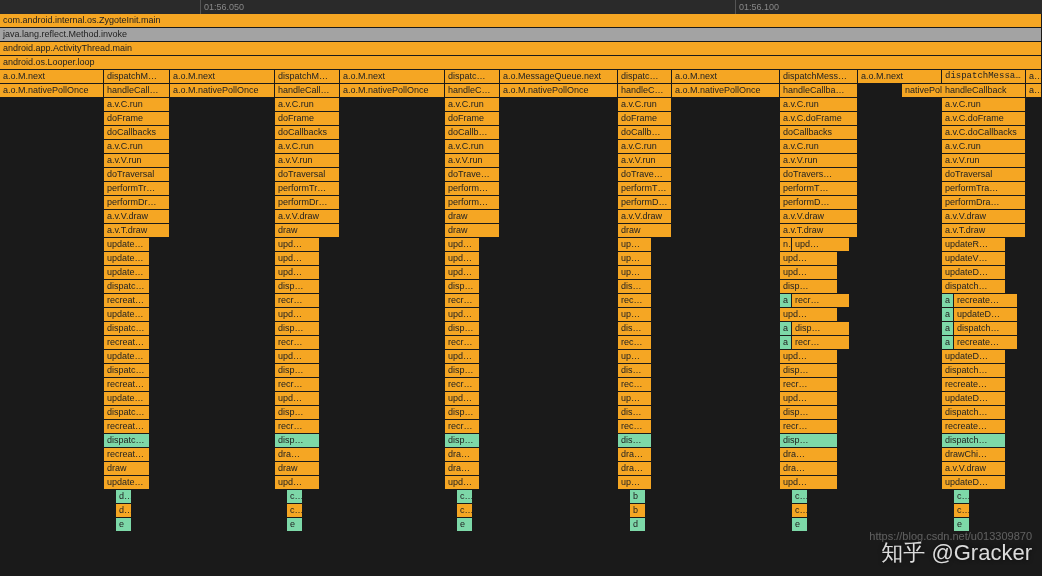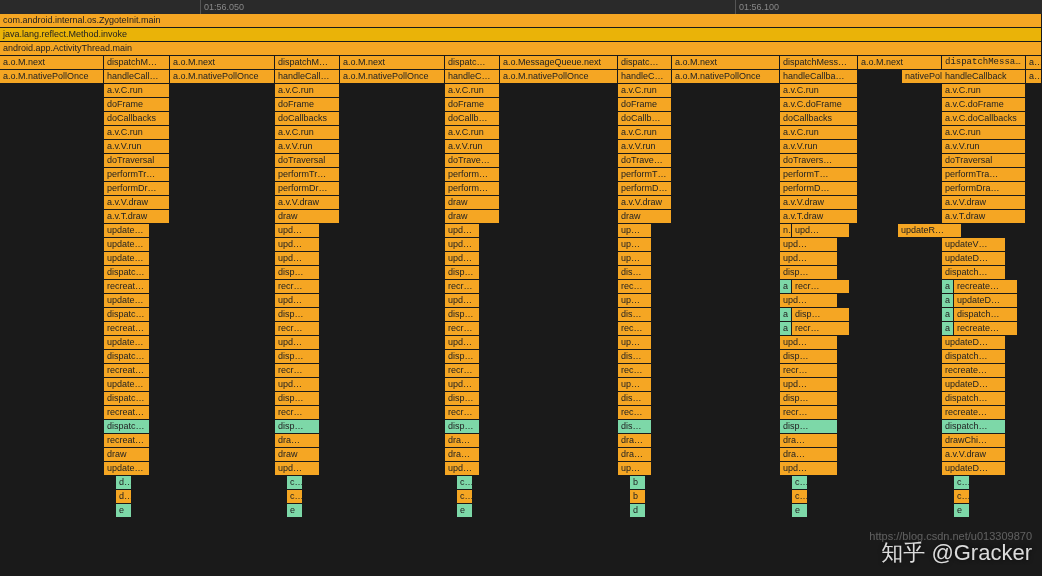--- a/index.html
+++ b/index.html
@@ -3,21 +3,21 @@
 <meta charset="utf-8">
 <style>
 *{margin:0;padding:0;box-sizing:border-box}
 body{background:#1a1a1a;font-family:sans-serif;font-size:10px;color:#222;width:1042px;height:576px;overflow:hidden;position:relative}
 .ruler{height:14px;background:#2a2a2a;position:relative;color:#888;font-size:9px}
 .tick{position:absolute;top:0;height:14px;border-left:1px solid #555;padding-left:3px;line-height:14px}
 .rows{position:relative}
 .row{height:14px;white-space:nowrap;overflow:hidden;position:relative}
 .cell{position:absolute;height:13px;line-height:13px;padding:0 3px;overflow:hidden;text-overflow:ellipsis;white-space:nowrap;border-right:1px solid #1a1a1a;font-size:9px}
 .orange{background:#f5a623;color:#222}
-.blue{background:#eab308;color:#222}
+.blue{background:#a3a3a3;color:#222}
 .green{background:#7dd8a8;color:#222}
 .full{left:0;width:1042px}
 .wm{position:absolute;right:10px;bottom:8px;color:rgba(255,255,255,0.85);font-size:22px;font-family:"Microsoft YaHei",sans-serif;text-shadow:0 0 4px rgba(0,0,0,0.6)}
 .wm2{position:absolute;right:10px;bottom:34px;color:rgba(255,255,255,0.3);font-size:11px}
 </style>
 </head>
 <body>
 
 <div class="ruler" id="ruler">
     <div class="tick" style="left: 200px;">01:56.050</div>
@@ -27,20 +27,23 @@
     <div class="row">
       <div class="cell orange full">com.android.internal.os.ZygoteInit.main</div>
     </div>
     <div class="row">
       <div class="cell blue full">java.lang.reflect.Method.invoke</div>
     </div>
     <div class="row">
       <div class="cell orange full">android.app.ActivityThread.main</div>
     </div>
     <div class="row">
+      <div class="cell orange full">android.os.Looper.loop</div>
+    </div>
+    <div class="row">
       <div class="cell orange" style="left: 0px; width: 104px;">a.o.M.next</div>
       <div class="cell orange" style="left: 104px; width: 66px;">dispatchM…</div>
       <div class="cell orange" style="left: 170px; width: 105px;">a.o.M.next</div>
       <div class="cell orange" style="left: 275px; width: 65px;">dispatchM…</div>
       <div class="cell orange" style="left: 340px; width: 105px;">a.o.M.next</div>
       <div class="cell orange" style="left: 445px; width: 55px;">dispatc…</div>
       <div class="cell orange" style="left: 500px; width: 118px;">a.o.MessageQueue.next</div>
       <div class="cell orange" style="left: 618px; width: 54px;">dispatc…</div>
       <div class="cell orange" style="left: 672px; width: 108px;">a.o.M.next</div>
       <div class="cell orange" style="left: 780px; width: 78px;">dispatchMess…</div>
@@ -143,21 +146,21 @@
       <div class="cell orange" style="left: 780px; width: 78px;">a.v.T.draw</div>
       <div class="cell orange" style="left: 942px; width: 84px;">a.v.T.draw</div>
     </div>
     <div class="row">
       <div class="cell orange" style="left: 104px; width: 46px;">update…</div>
       <div class="cell orange" style="left: 275px; width: 45px;">upd…</div>
       <div class="cell orange" style="left: 445px; width: 35px;">upd…</div>
       <div class="cell orange" style="left: 618px; width: 34px;">up…</div>
       <div class="cell orange" style="left: 780px; width: 12px;">nS…</div>
       <div class="cell orange" style="left: 792px; width: 58px;">upd…</div>
-      <div class="cell orange" style="left: 898px; width: 64px;">updateR…</div>
+      <div class="cell orange" style="left: 942px; width: 64px;">updateR…</div>
     </div>
     <div class="row">
       <div class="cell orange" style="left: 104px; width: 46px;">update…</div>
       <div class="cell orange" style="left: 275px; width: 45px;">upd…</div>
       <div class="cell orange" style="left: 445px; width: 35px;">upd…</div>
       <div class="cell orange" style="left: 618px; width: 34px;">up…</div>
       <div class="cell orange" style="left: 780px; width: 58px;">upd…</div>
       <div class="cell orange" style="left: 942px; width: 64px;">updateV…</div>
     </div>
     <div class="row">

